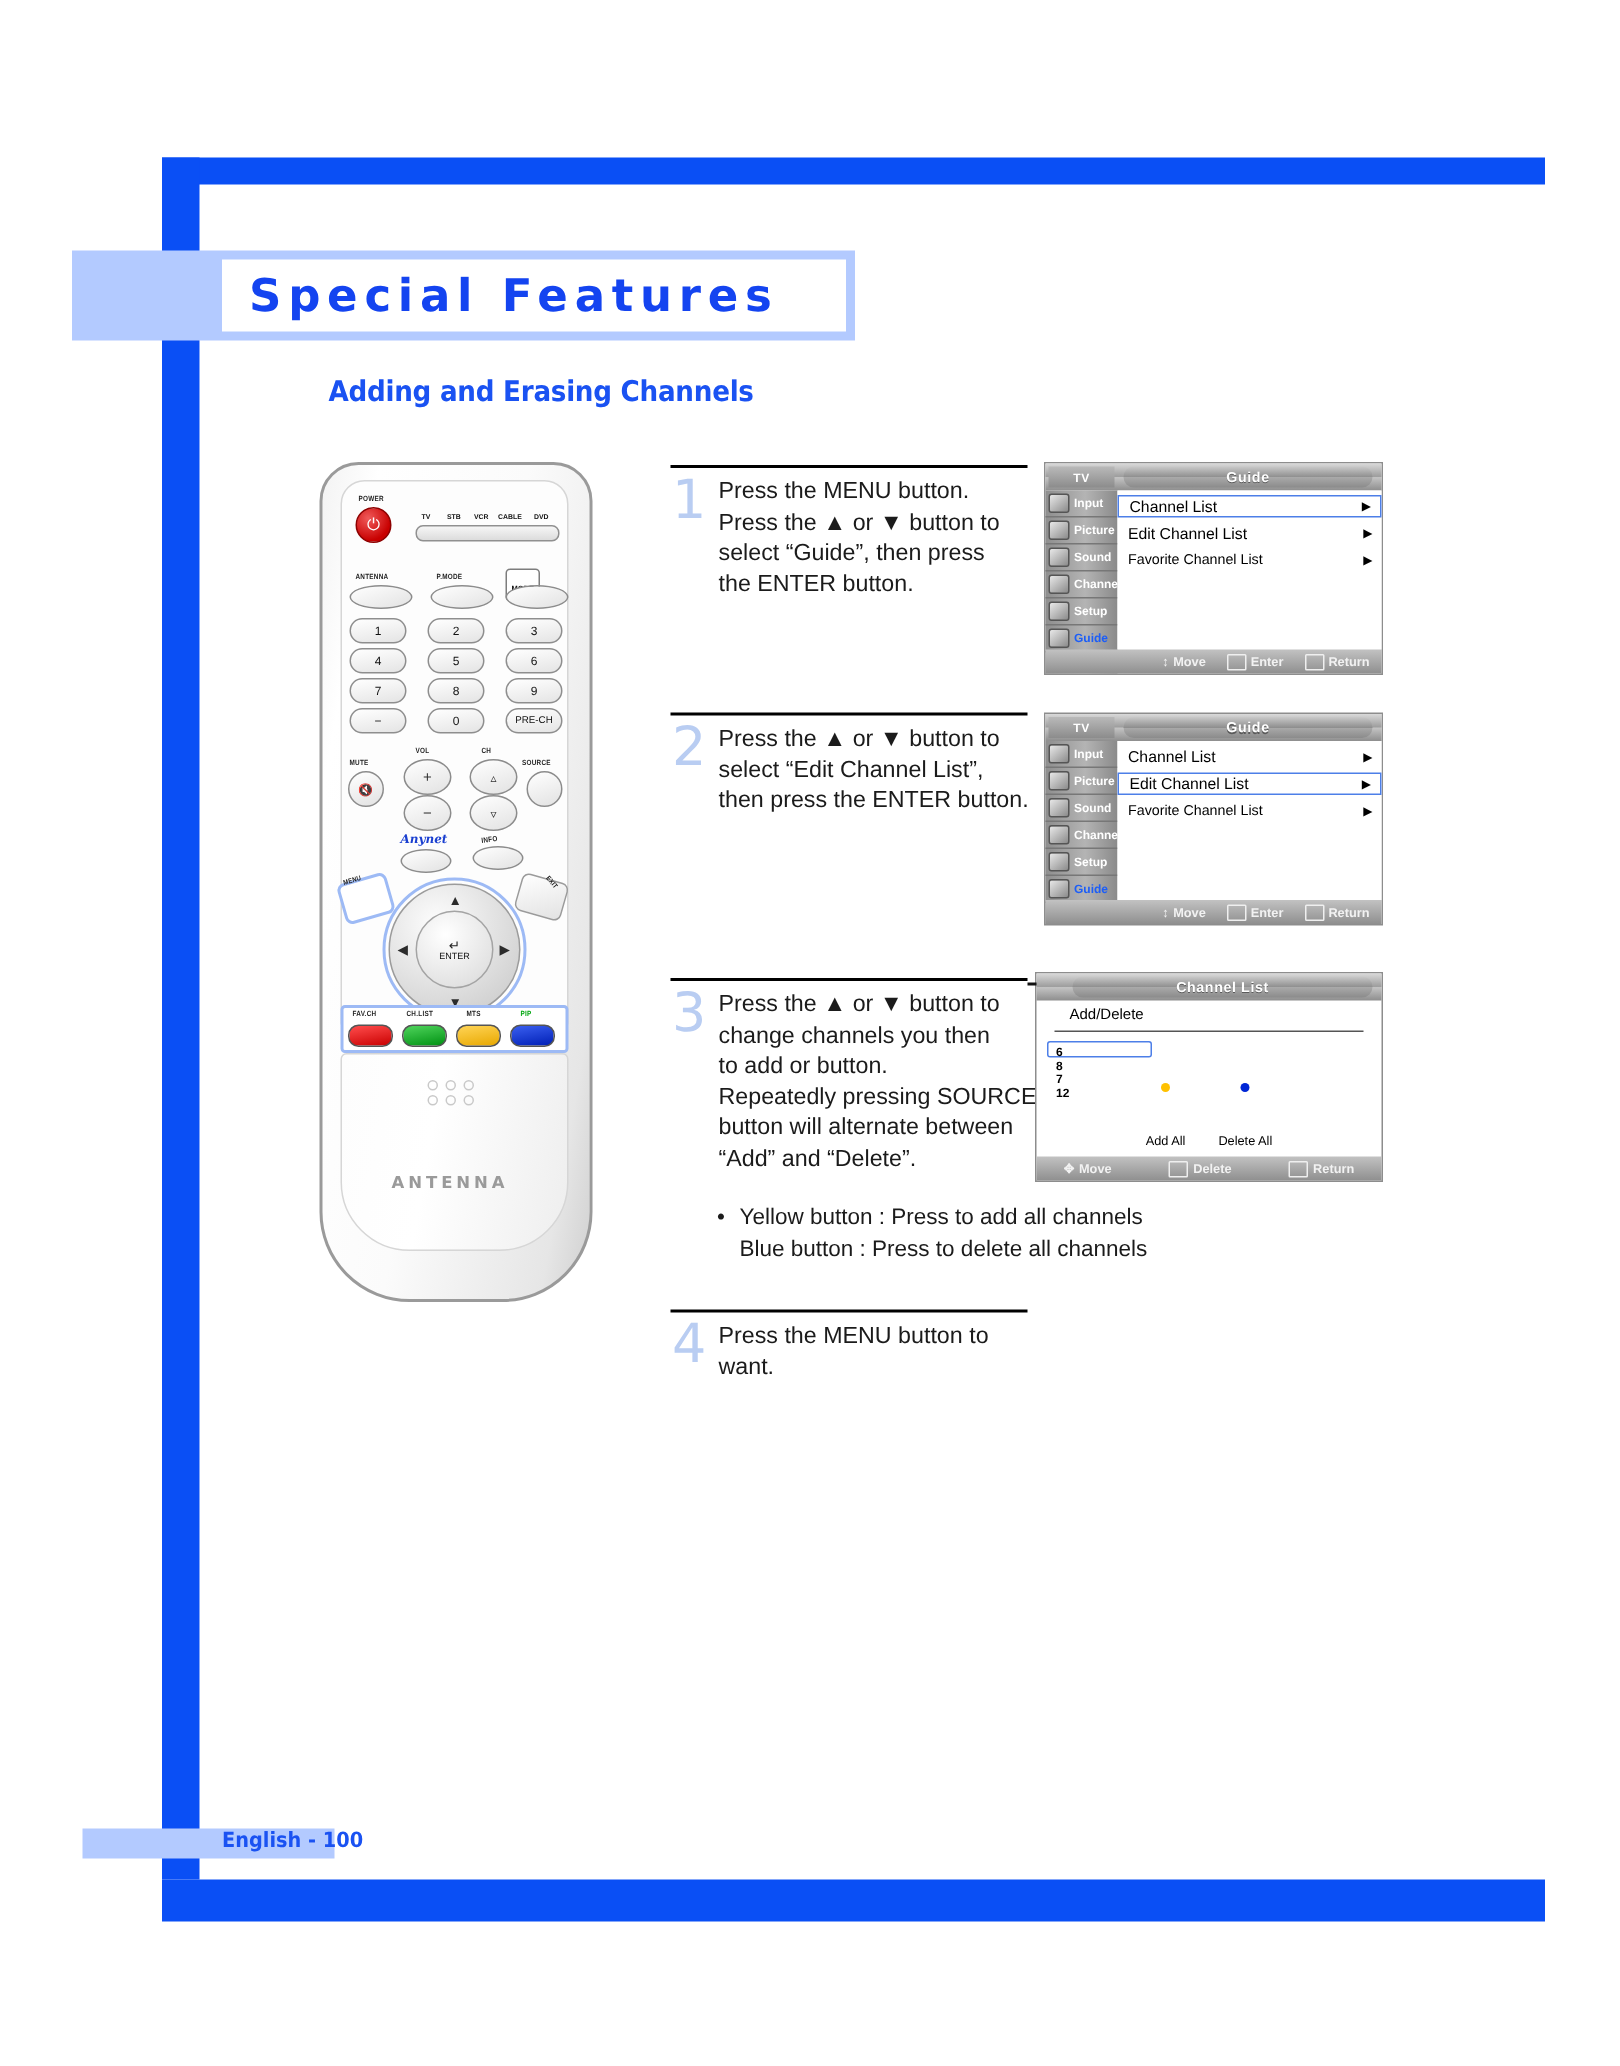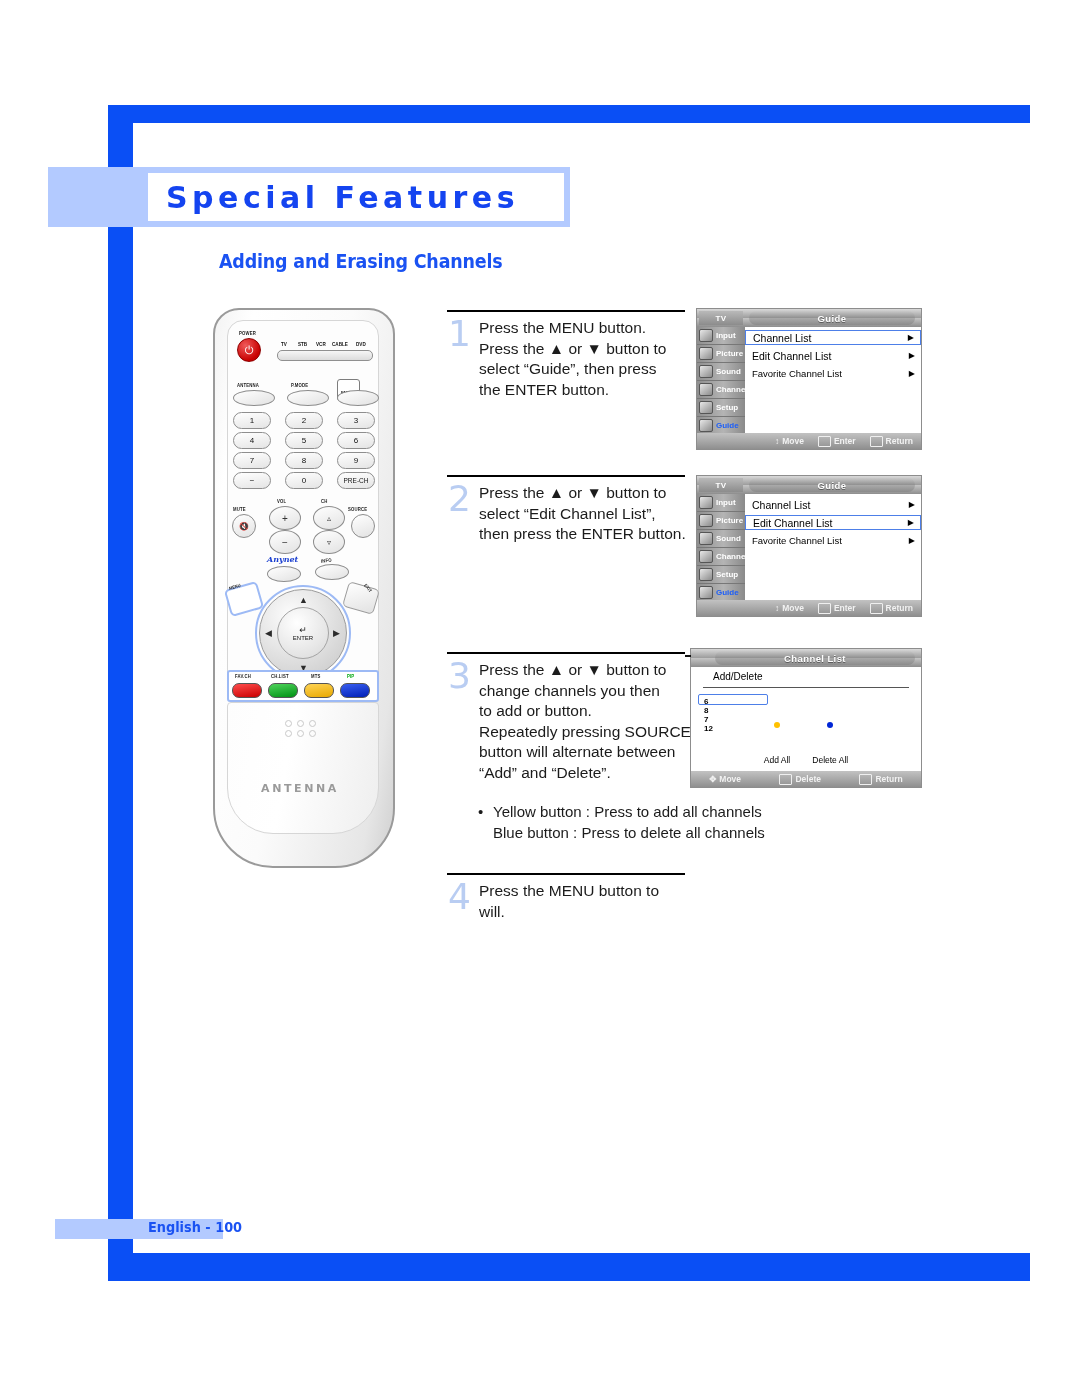--- a/index.html
+++ b/index.html
@@ -490,14 +490,14 @@
 </div>
 
 <div class="note-text" style="left:478px;top:801px">•</div>
 <div class="note-text" style="left:493px;top:801px">Yellow button : Press to add all channels</div>
 <div class="note-text" style="left:493px;top:822px">Blue button : Press to delete all channels</div>
 
 <div class="step-rule" style="left:447px;top:873px;width:238px"></div>
 <div class="step-num" style="left:448px;top:879px">4</div>
 <div class="step-text" style="left:479px;top:881px">
   <div>Press the MENU button to</div>
-  <div>will.</div>
+  <div>want.</div>
 </div>
 
 </body></html>

